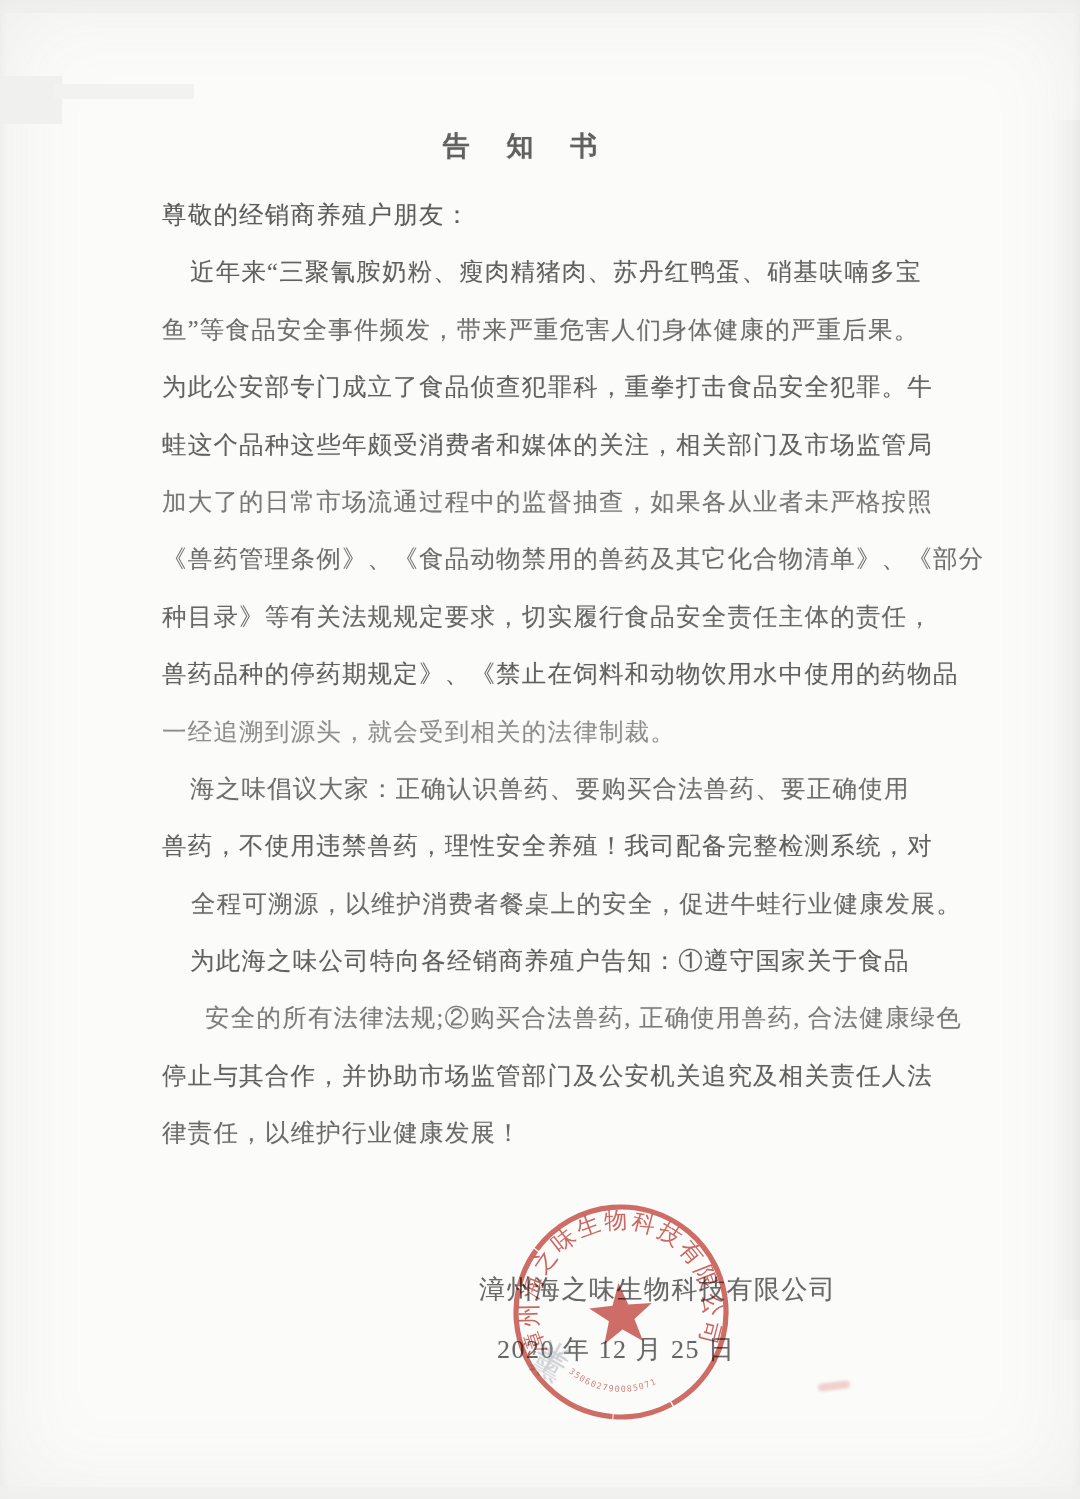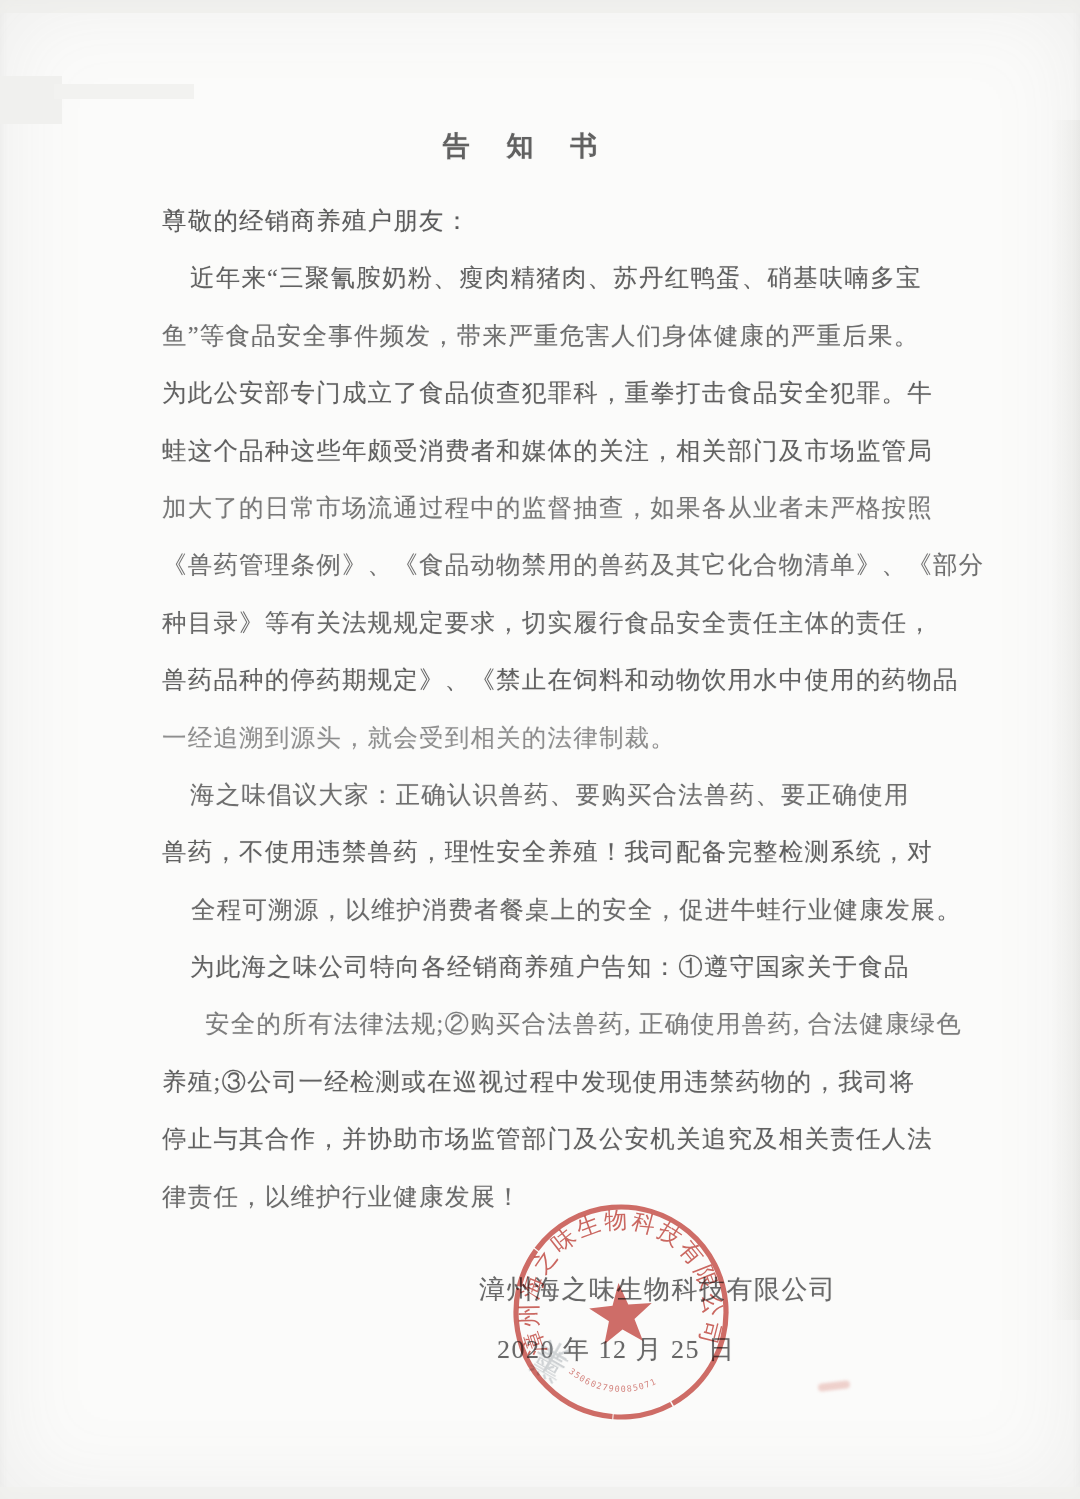--- a/index.html
+++ b/index.html
@@ -21,21 +21,21 @@
   .n5{left:1052px;top:120px;width:28px;height:1200px;background:linear-gradient(90deg,rgba(220,220,216,0),rgba(220,220,216,.35));}
 
   .title{
     position:absolute;left:0;top:128px;width:1040px;
     text-align:center;font-size:27px;letter-spacing:15px;
     text-indent:15px;opacity:.85;
     text-shadow:0 0 1px rgba(70,70,70,.35);
     font-weight:bold;
   }
   .body{
-    position:absolute;left:162px;top:192px;width:800px;
+    position:absolute;left:162px;top:186px;width:800px;
   }
   .line{
     height:57.4px;line-height:57.4px;white-space:nowrap;
     font-size:24.5px;letter-spacing:1.2px;
     text-shadow:0 0 1px rgba(70,70,70,.30);
   }
   .line.indent{padding-left:28px;}
 
   .sig{
     position:absolute;white-space:nowrap;
@@ -87,21 +87,20 @@
       <div class="line" style="opacity: 0.72;">加大了的日常市场流通过程中的监督抽查，如果各从业者未严格按照</div>
       <div class="line" style="opacity: 0.78;">《兽药管理条例》、《食品动物禁用的兽药及其它化合物清单》、《部分</div>
       <div class="line" style="opacity: 0.82;">种目录》等有关法规规定要求，切实履行食品安全责任主体的责任，</div>
       <div class="line" style="opacity: 0.85;">兽药品种的停药期规定》、《禁止在饲料和动物饮用水中使用的药物品</div>
       <div class="line" style="opacity: 0.6;">一经追溯到源头，就会受到相关的法律制裁。</div>
       <div class="line indent" style="opacity: 0.78;">海之味倡议大家：正确认识兽药、要购买合法兽药、要正确使用</div>
       <div class="line" style="opacity: 0.85;">兽药，不使用违禁兽药，理性安全养殖！我司配备完整检测系统，对</div>
       <div class="line" style="opacity: 0.8; text-align: right;">全程可溯源，以维护消费者餐桌上的安全，促进牛蛙行业健康发展。</div>
       <div class="line indent" style="opacity: 0.85;">为此海之味公司特向各经销商养殖户告知：①遵守国家关于食品</div>
       <div class="line" style="opacity: 0.7; text-align: right;">安全的所有法律法规;②购买合法兽药, 正确使用兽药, 合法健康绿色</div>
-      <div class="line" style="opacity: 0.85;">养殖;③公司一经检测或在巡视过程中发现使用违禁药物的，我司将</div>
       <div class="line" style="opacity: 0.85;">停止与其合作，并协助市场监管部门及公安机关追究及相关责任人法</div>
       <div class="line" style="opacity: 0.8;">律责任，以维护行业健康发展！</div>
     </div>
 
   <div class="sig sig-company">漳州海之味生物科技有限公司</div>
   <div class="sig sig-date">2020 年 12 月 25 日</div>
 
   <div class="ghost">半薰</div>
 
   <svg class="seal" width="240" height="240" viewBox="0 0 240 240">

